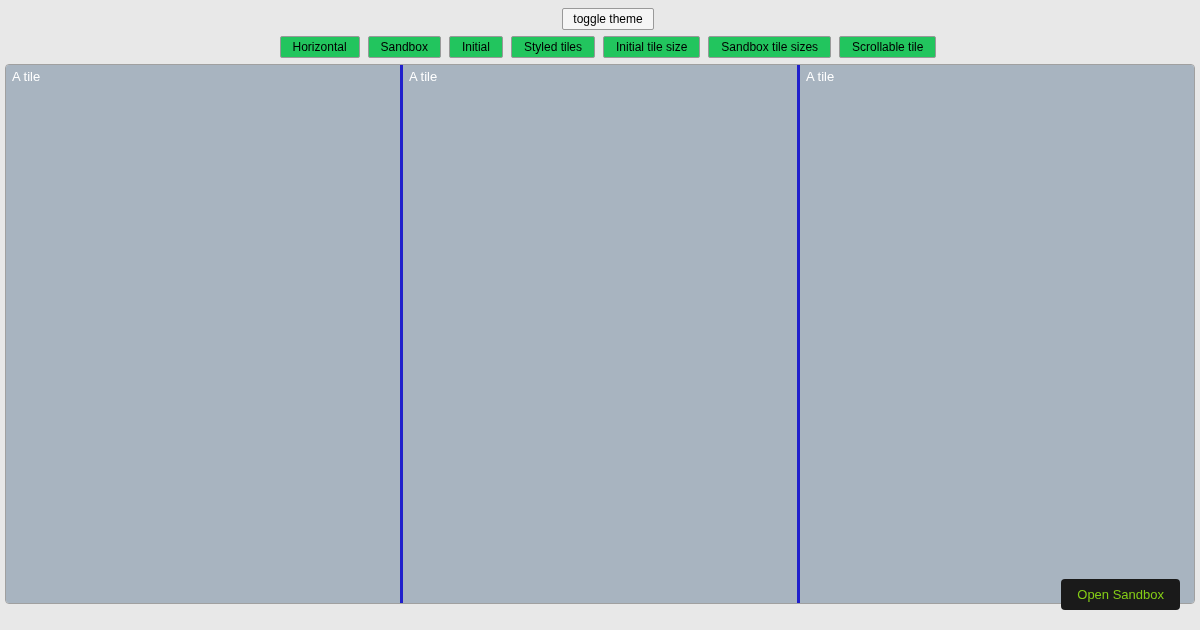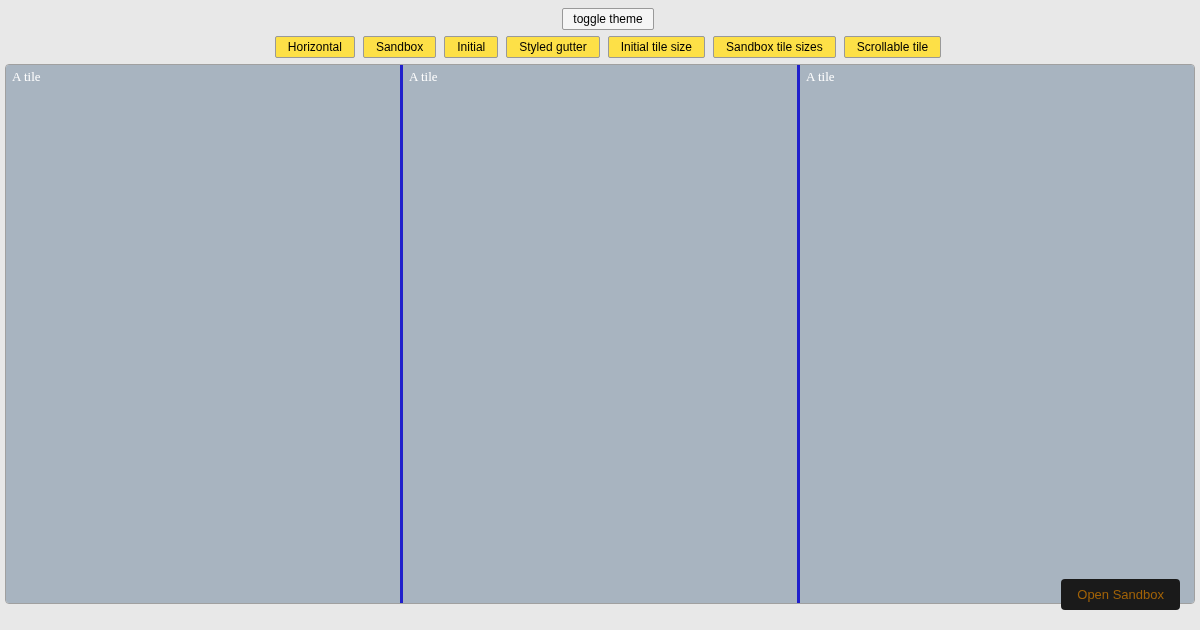--- a/index.html
+++ b/index.html
@@ -39,38 +39,37 @@
       flex-direction: row;
       gap: 0;
       align-items: center;
       width: 100%;
       justify-content: center;
       padding: 0 10px;
     }
 
     .nav-btn {
       border: 1px solid #999;
-      background: #fde047;
+      background: #22c55e;
       padding: 3px 12px;
       cursor: pointer;
       border-radius: 2px;
       font-size: 12px;
       margin: 0 4px;
       white-space: nowrap;
     }
 
     .tile-container {
       display: flex;
       flex-direction: row;
       margin: 0 5px;
       height: calc(630px - 90px);
       border: 1px solid #a0a0a0;
       border-radius: 4px;
       overflow: hidden;
-      font-family: Liberation Serif, serif;
     }
 
     .tile {
       flex: 1;
       background-color: #a8b4c0;
       position: relative;
       color: white;
       font-size: 13px;
       padding: 4px 6px;
     }
@@ -79,39 +78,39 @@
       width: 3px;
       background-color: #2020cc;
       flex-shrink: 0;
     }
 
     .open-sandbox-btn {
       position: fixed;
       bottom: 20px;
       right: 20px;
       background: #1a1a1a;
-      color: #a16207;
+      color: #84cc16;
       border: none;
       padding: 8px 16px;
       cursor: pointer;
       border-radius: 4px;
       font-size: 13px;
     }
   </style>
 </head>
 <body>
 
 <div class="top-bar">
   <button class="toggle-theme-btn">toggle theme</button>
 
   <div class="nav-buttons">
     <button class="nav-btn">Horizontal</button>
     <button class="nav-btn">Sandbox</button>
     <button class="nav-btn">Initial</button>
-    <button class="nav-btn">Styled gutter</button>
+    <button class="nav-btn">Styled tiles</button>
     <button class="nav-btn">Initial tile size</button>
     <button class="nav-btn">Sandbox tile sizes</button>
     <button class="nav-btn">Scrollable tile</button>
   </div>
 </div>
 
 <div class="tile-container">
   <div class="tile">
     <span>A tile</span>
   </div>

